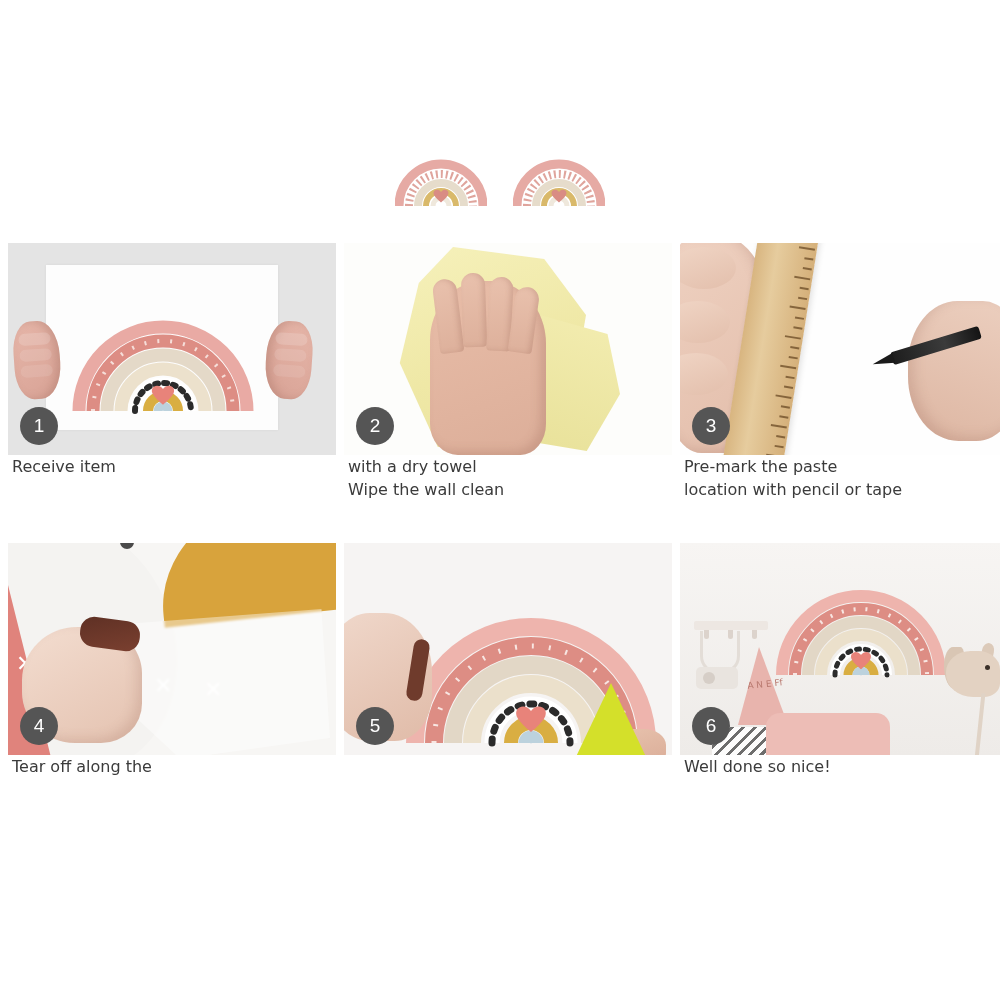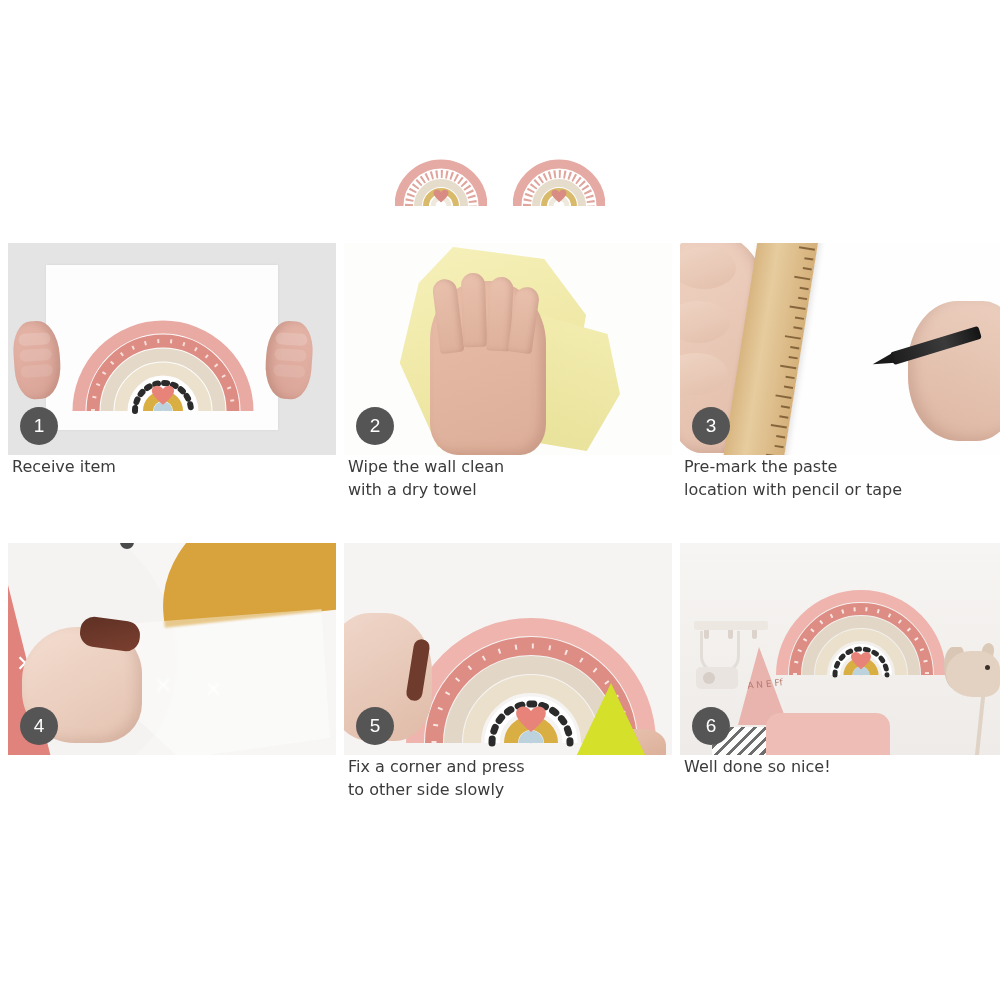--- a/index.html
+++ b/index.html
@@ -507,22 +507,22 @@
       <div class="towel towel-main"></div>
       <div class="towel towel-flap"></div>
       <div class="hand-flat"></div>
       <div class="finger f1"></div>
       <div class="finger f2"></div>
       <div class="finger f3"></div>
       <div class="finger f4"></div>
       <div class="badge">2</div>
     </div>
     <div class="caption">
+      <span class="cap-line">with a dry towel</span>
       <span class="cap-line">Wipe the wall clean</span>
-      <span class="cap-line">with a dry towel</span>
     </div>
   </div>
 
   <div class="step">
     <div class="step-figure p3">
       <div class="hand-hold">
         <div class="knuckle" style="left:10px; top:10px;"></div>
         <div class="knuckle" style="left:4px; top:64px;"></div>
         <div class="knuckle" style="left:2px; top:116px;"></div>
       </div>
@@ -576,20 +576,21 @@
       </div>
       <div class="band-gold"></div>
       <div class="film"></div>
       <div class="hand-peel"></div>
       <div class="thumb"></div>
       <div class="cross" style="left:146px; top:134px;">✕</div>
       <div class="cross" style="left:196px; top:138px;">✕</div>
       <div class="badge">4</div>
     </div>
     <div class="caption">
+      <span class="cap-line">Tear off along the</span>
     </div>
   </div>
 
   <div class="step row2">
     <div class="step-figure p5">
       <svg class="panel-svg" style="left:62px; top:28px;" width="250" height="176" viewBox="0 0 250 176" aria-hidden="true">
         <path d="M9 172 A116 116 0 0 1 241 172" fill="none" stroke="#eeb4ad" stroke-width="18"></path>
         <path d="M28 172 A97 97 0 0 1 222 172" fill="none" stroke="#dd8d84" stroke-width="18"></path>
         <path d="M28 172 A97 97 0 0 1 222 172" fill="none" stroke="#f8e6e2" stroke-width="5" stroke-dasharray="2 15"></path>
         <path d="M47 172 A78 78 0 0 1 203 172" fill="none" stroke="#e2d7c6" stroke-width="18"></path>
@@ -597,24 +598,20 @@
         <path d="M86 172 A39 39 0 0 1 164 172" fill="none" stroke="#ffffff" stroke-width="15"></path>
         <path d="M86 172 A39 39 0 0 1 164 172" fill="none" stroke="#2b2b2b" stroke-width="7" stroke-dasharray="4 8" stroke-linecap="round"></path>
         <path d="M105 172 A20 20 0 0 1 145 172" fill="none" stroke="#d9ae42" stroke-width="14"></path>
         <path d="M119 172 A6 6 0 0 1 131 172" fill="none" stroke="#bcd2dd" stroke-width="13"></path>
         <path d="M125 140 c6.5 -9.5 20 -2.6 12.8 8 c-3.8 5.6 -10.2 10.8 -12.8 13 c-2.6 -2.2 -9 -7.4 -12.8 -13 c-7.2 -10.6 6.3 -17.5 12.8 -8 z" fill="#e8837a"></path>
       </svg>
       <div class="hand-corner"></div>
       <div class="sq-hand"></div>
       <div class="squeegee"></div>
       <div class="badge">5</div>
-    </div>
-    <div class="caption">
-      <span class="cap-line">Fix a corner and press</span>
-      <span class="cap-line">to other side slowly</span>
     </div>
   </div>
 
   <div class="step row2">
     <div class="step-figure p6">
       <div class="wall"></div>
       <svg class="panel-svg" style="left:96px; top:20px;" width="170" height="116" viewBox="0 0 170 116" aria-hidden="true">
         <path d="M6 112 A79 79 0 0 1 164 112" fill="none" stroke="#eeb4ad" stroke-width="12"></path>
         <path d="M19 112 A66 66 0 0 1 151 112" fill="none" stroke="#dd8d84" stroke-width="12"></path>
         <path d="M19 112 A66 66 0 0 1 151 112" fill="none" stroke="#f8e6e2" stroke-width="4" stroke-dasharray="2 10"></path>

